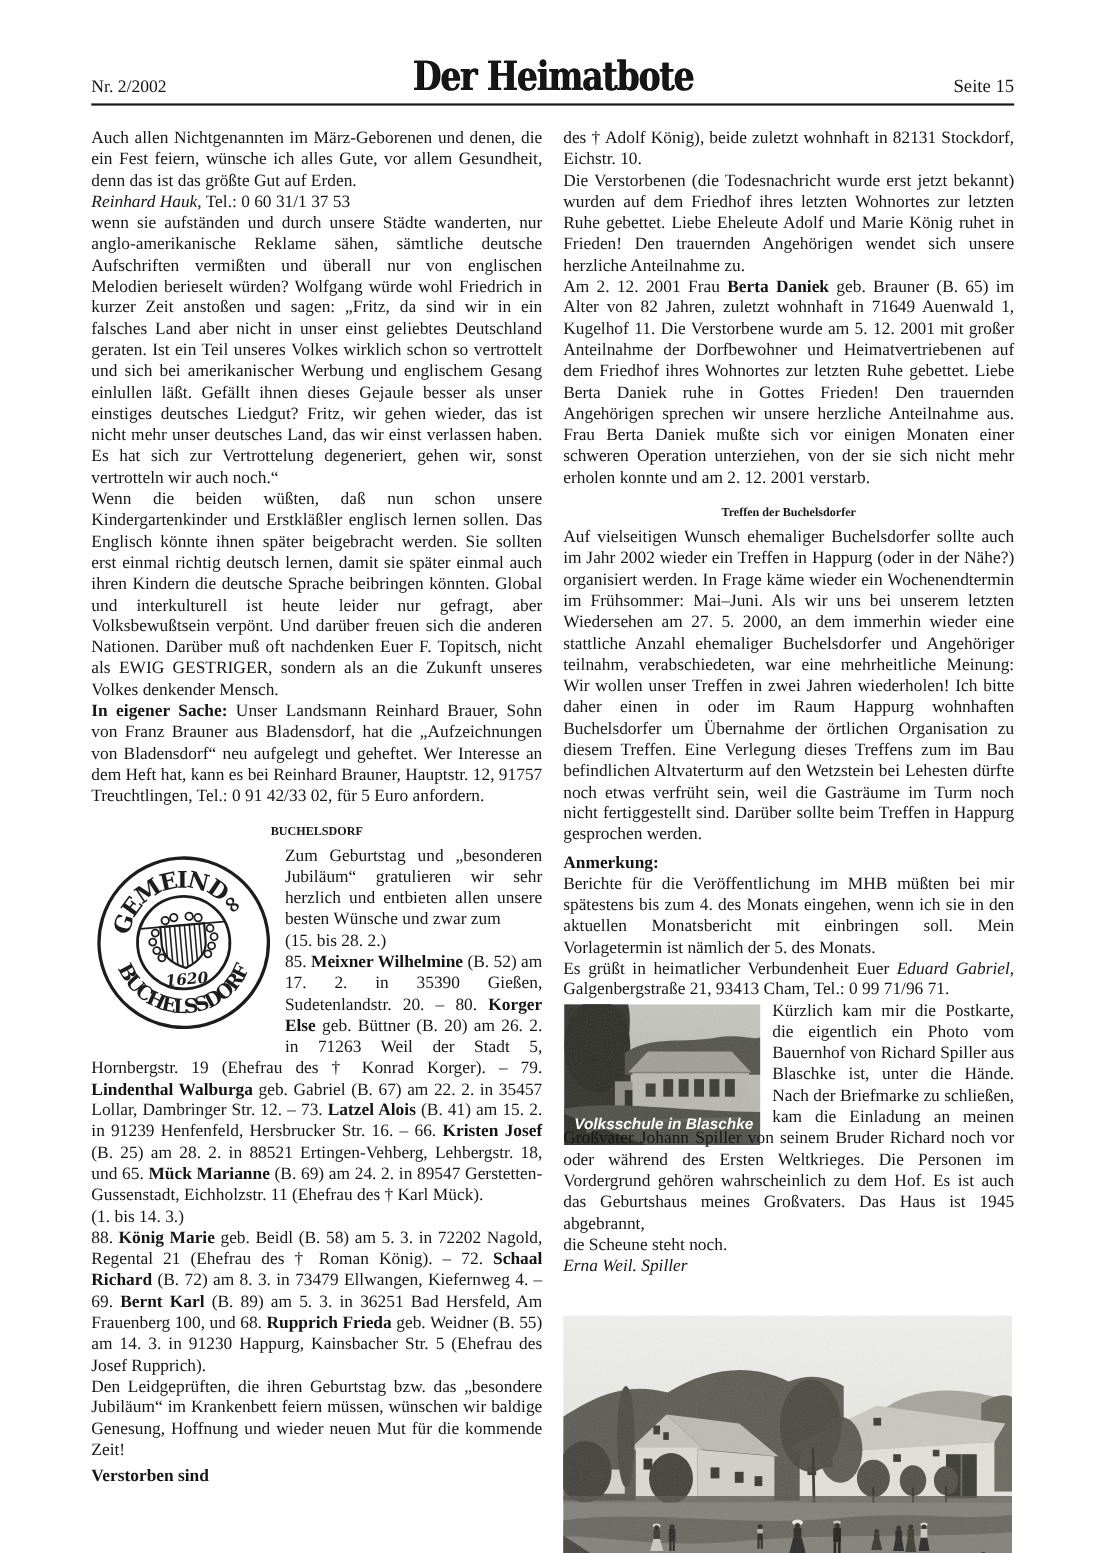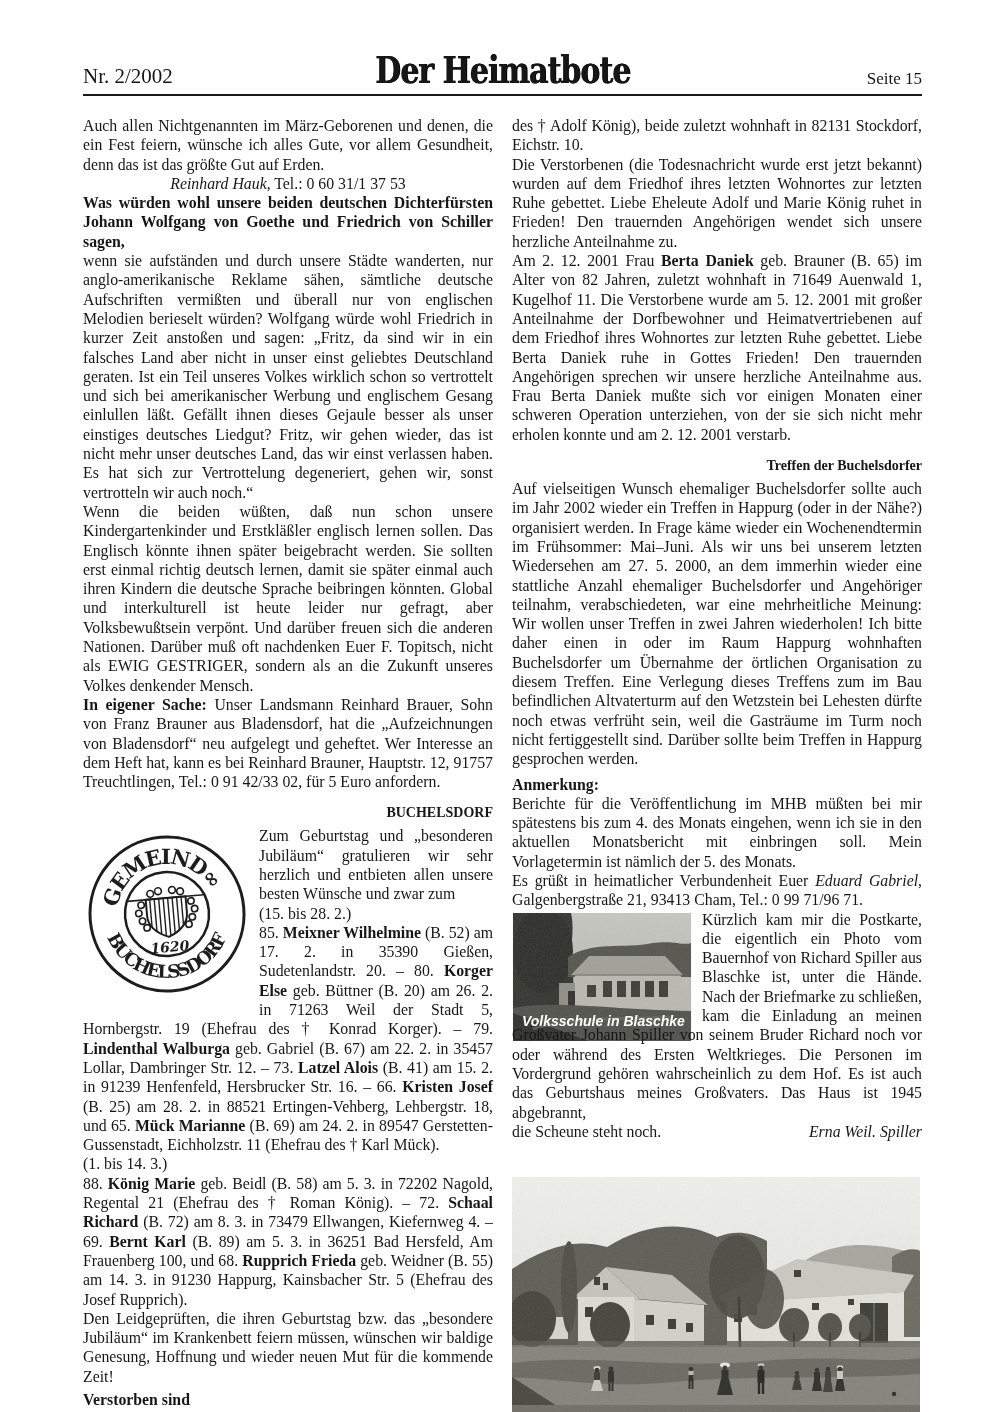--- a/index.html
+++ b/index.html
@@ -3,60 +3,59 @@
 <meta charset="utf-8">
 <style>
   html,body{margin:0;padding:0;background:#ffffff;}
   .page{
     width:1000px;height:1412px;background:#ffffff;color:#161616;
     font-family:"Liberation Serif","DejaVu Serif",serif;
     position:relative;box-sizing:border-box;padding:58px 78px 0 83px;
     overflow:hidden;
   }
   .hdr{position:relative;height:36px;border-bottom:2.5px solid #1a1a1a;}
-  .hdr .issue{position:absolute;left:0;bottom:5px;font-size:21px;}
+  .hdr .issue{position:absolute;left:0;bottom:5px;font-size:16px;}
   .hdr .pageno{position:absolute;right:0;bottom:5px;font-size:17px;}
   .hdr .masthead{
     position:absolute;left:50%;bottom:2px;transform:translateX(-50%) scaleY(1.22);
     transform-origin:bottom;display:inline-block;
     font-family:"DejaVu Serif",serif;font-weight:bold;font-size:30px;
     letter-spacing:-1px;text-shadow:0.7px 0 0 #000;white-space:nowrap;
   }
   .cols{display:flex;gap:19px;margin-top:20px;}
   .col{width:410px;font-size:15.8px;line-height:19.3px;text-align:justify;}
   .col p{margin:0;}
   .mt{margin-top:13px;}
-  .sig{text-align:center;}
+  .sig{text-align:left;}
   .it{font-style:italic;}
   .bold{font-weight:bold;}
-  h3{font-size:14px;text-align:right;font-weight:bold;margin:12px 0 3px 0;line-height:20px;}
+  h3{font-size:11px;text-align:center;font-weight:bold;margin:12px 0 3px 0;line-height:20px;}
   .stamp-float{float:left;width:168px;height:170px;margin:4px 8px 2px 0;}
   .vphoto-float{float:left;width:180px;height:92px;margin:3px 10px 2px 0;}
-  .lastline{display:flex;justify-content:space-between;}
+  .lastline{display:flex;justify-content:space-between;flex-direction:column;}
   .farmphoto{margin-top:36px;}
   svg{display:block;}
 </style>
 </head>
 <body>
 
 <div class="page">
 
   <div class="hdr">
     <span class="issue">Nr. 2/2002</span>
     <span class="masthead">Der Heimatbote</span>
     <span class="pageno">Seite 15</span>
   </div>
 
   <div class="cols">
 
     <div class="col">
       <p>Auch allen Nichtgenannten im März-Geborenen und denen, die ein Fest feiern, wünsche ich alles Gute, vor allem Gesundheit, denn das ist das größte Gut auf Erden.</p>
       <p class="sig"><span style="font-style: italic;">Reinhard Hauk</span><span>, Tel.: 0 60 31/1 37 53</span></p>
 
-      <p class="bold mt">Was würden wohl unsere beiden deutschen Dichterfürsten Johann Wolfgang von Goethe und Friedrich von Schiller sagen,</p>
       <p>wenn sie aufständen und durch unsere Städte wanderten, nur anglo-amerikanische Reklame sähen, sämtliche deutsche Aufschriften vermißten und überall nur von englischen Melodien berieselt würden? Wolfgang würde wohl Friedrich in kurzer Zeit anstoßen und sagen: „Fritz, da sind wir in ein falsches Land aber nicht in unser einst geliebtes Deutschland geraten. Ist ein Teil unseres Volkes wirklich schon so vertrottelt und sich bei amerikanischer Werbung und englischem Gesang einlullen läßt. Gefällt ihnen dieses Gejaule besser als unser einstiges deutsches Liedgut? Fritz, wir gehen wieder, das ist nicht mehr unser deutsches Land, das wir einst verlassen haben. Es hat sich zur Vertrottelung degeneriert, gehen wir, sonst vertrotteln wir auch noch.“</p>
       <p>Wenn die beiden wüßten, daß nun schon unsere Kindergartenkinder und Erstkläßler englisch lernen sollen. Das Englisch könnte ihnen später beigebracht werden. Sie sollten erst einmal richtig deutsch lernen, damit sie später einmal auch ihren Kindern die deutsche Sprache beibringen könnten. Global und interkulturell ist heute leider nur gefragt, aber Volksbewußtsein verpönt. Und darüber freuen sich die anderen Nationen. Darüber muß oft nachdenken Euer F. Topitsch, nicht als EWIG GESTRIGER, sondern als an die Zukunft unseres Volkes denkender Mensch.</p>
 
       <p class="mt"><span style="font-weight: bold;">In eigener Sache:</span><span> Unser Landsmann Reinhard Brauer, Sohn von Franz Brauner aus Bladensdorf, hat die „Aufzeichnungen von Bladensdorf“ neu aufgelegt und geheftet. Wer Interesse an dem Heft hat, kann es bei Reinhard Brauner, Hauptstr. 12, 91757 Treuchtlingen, Tel.: 0 91 42/33 02, für 5 Euro anfordern.</span></p>
 
       <h3>BUCHELSDORF</h3>
 
       <div>
         <div class="stamp-float">
           <svg width="168" height="170" viewBox="0 0 168 170">

